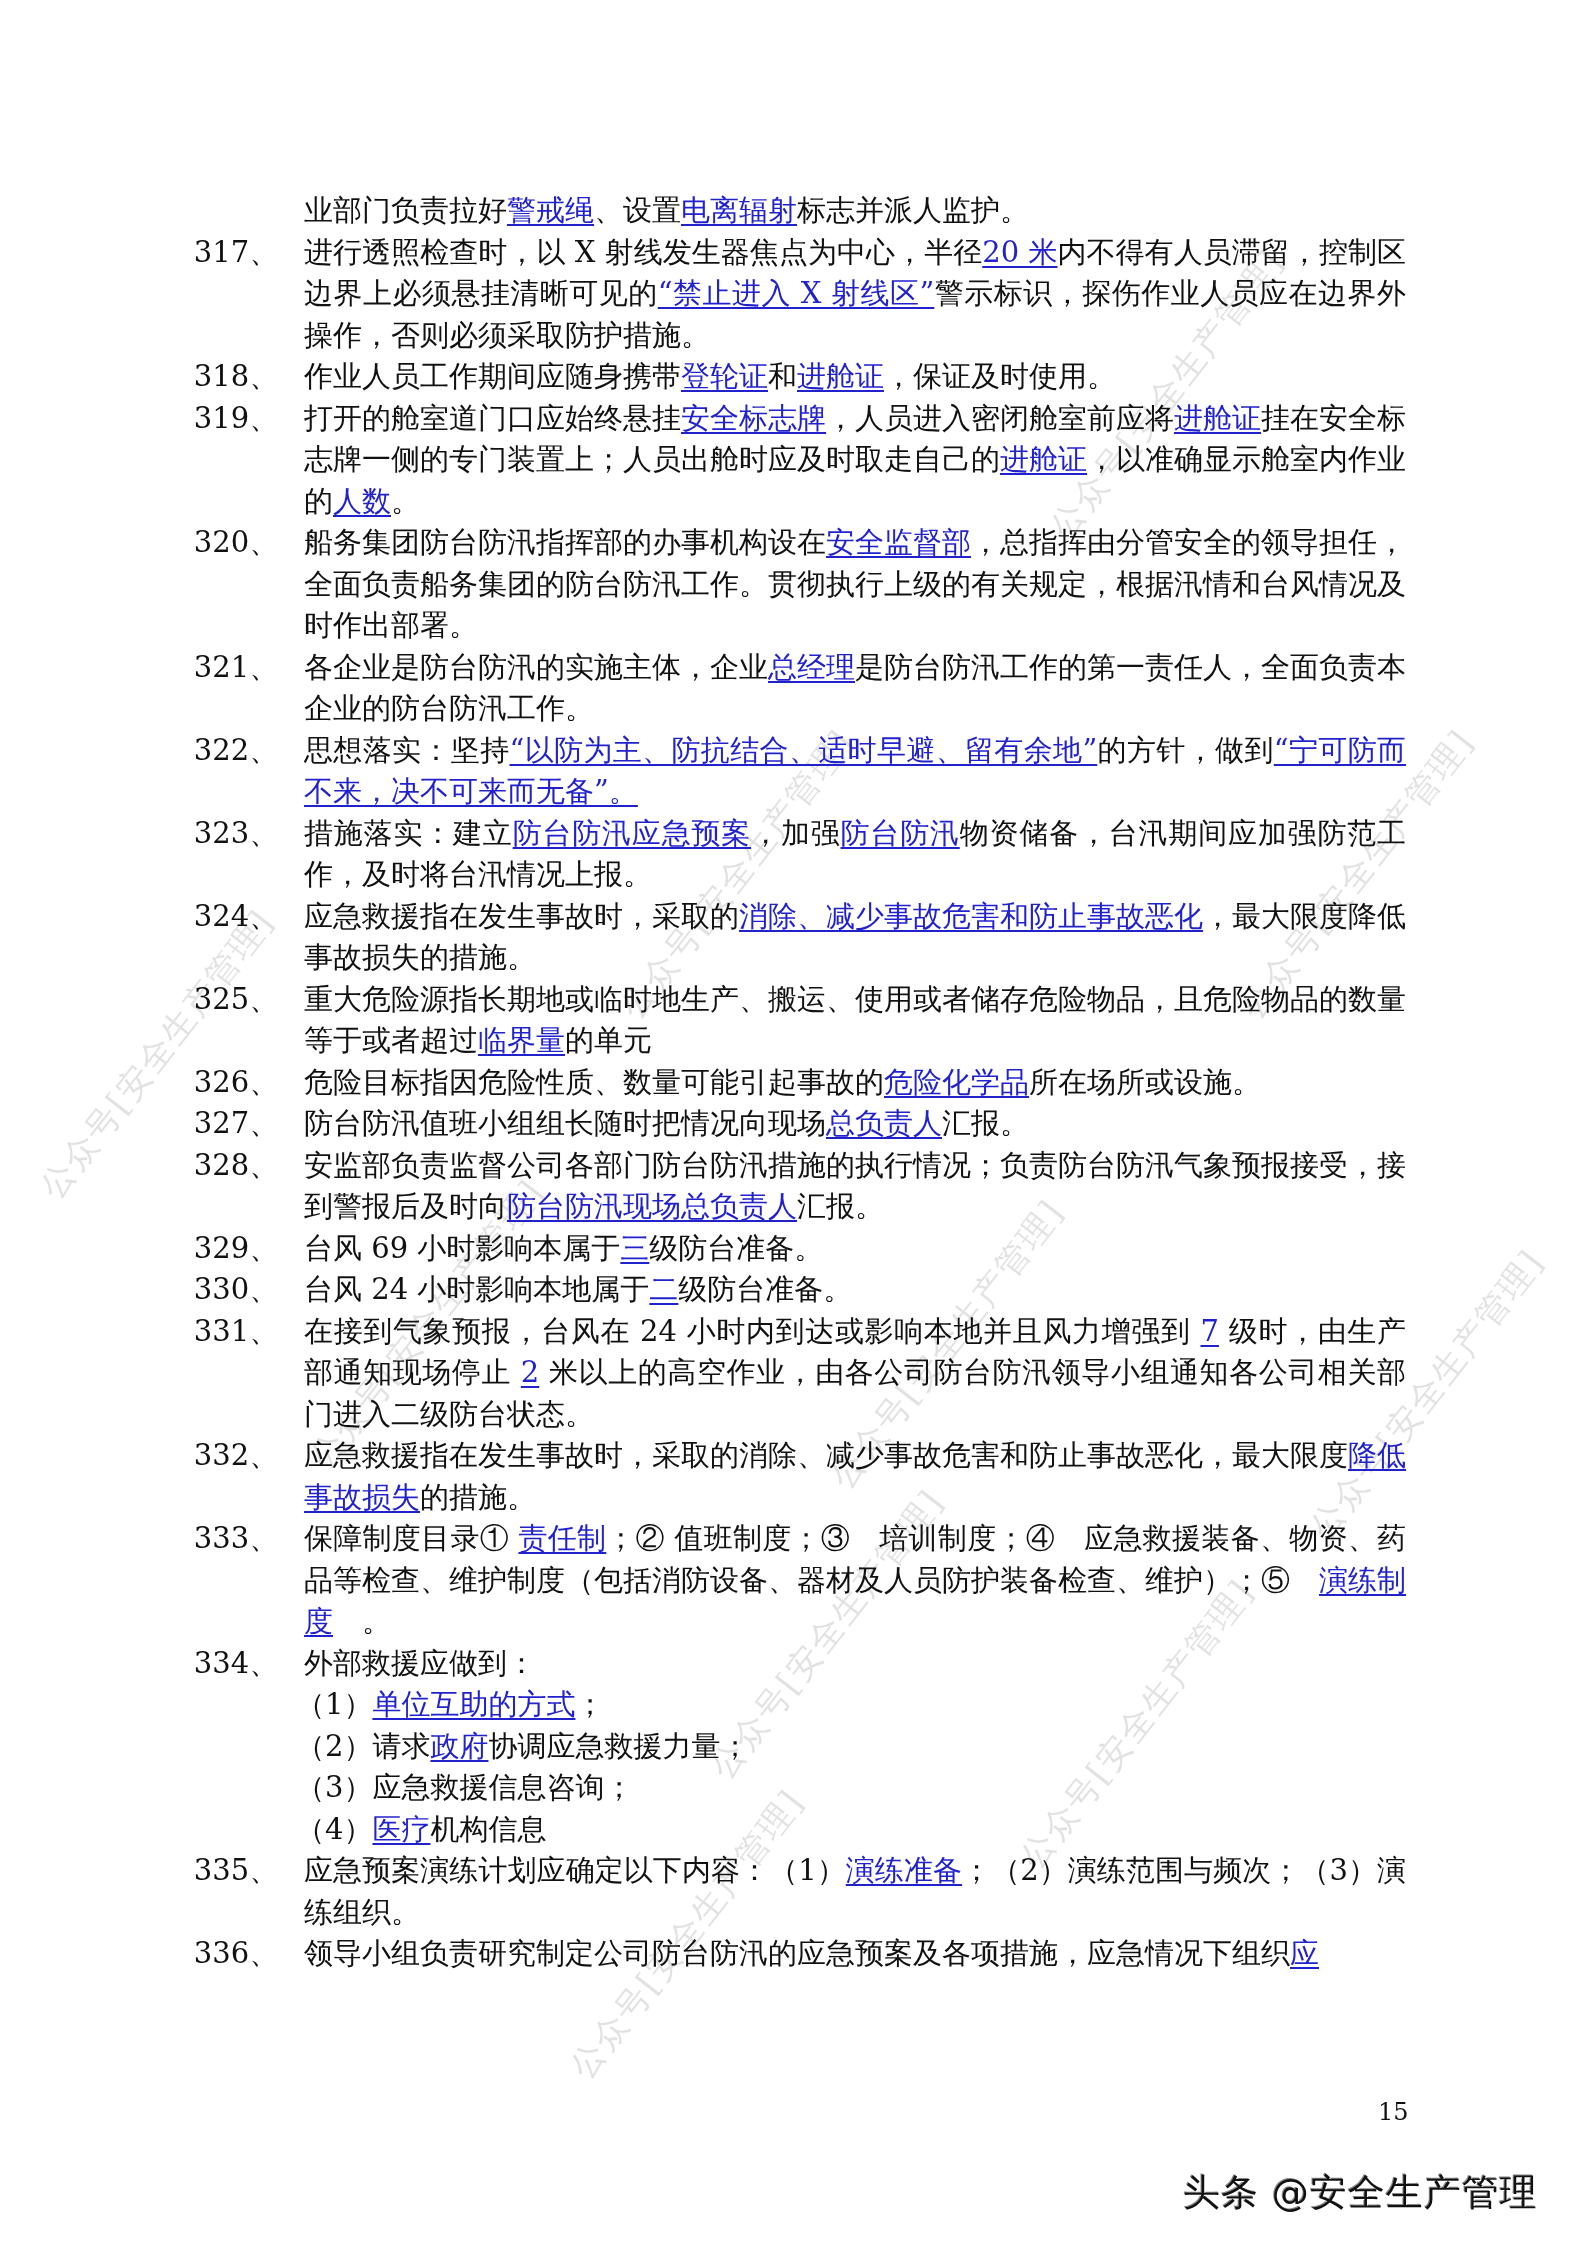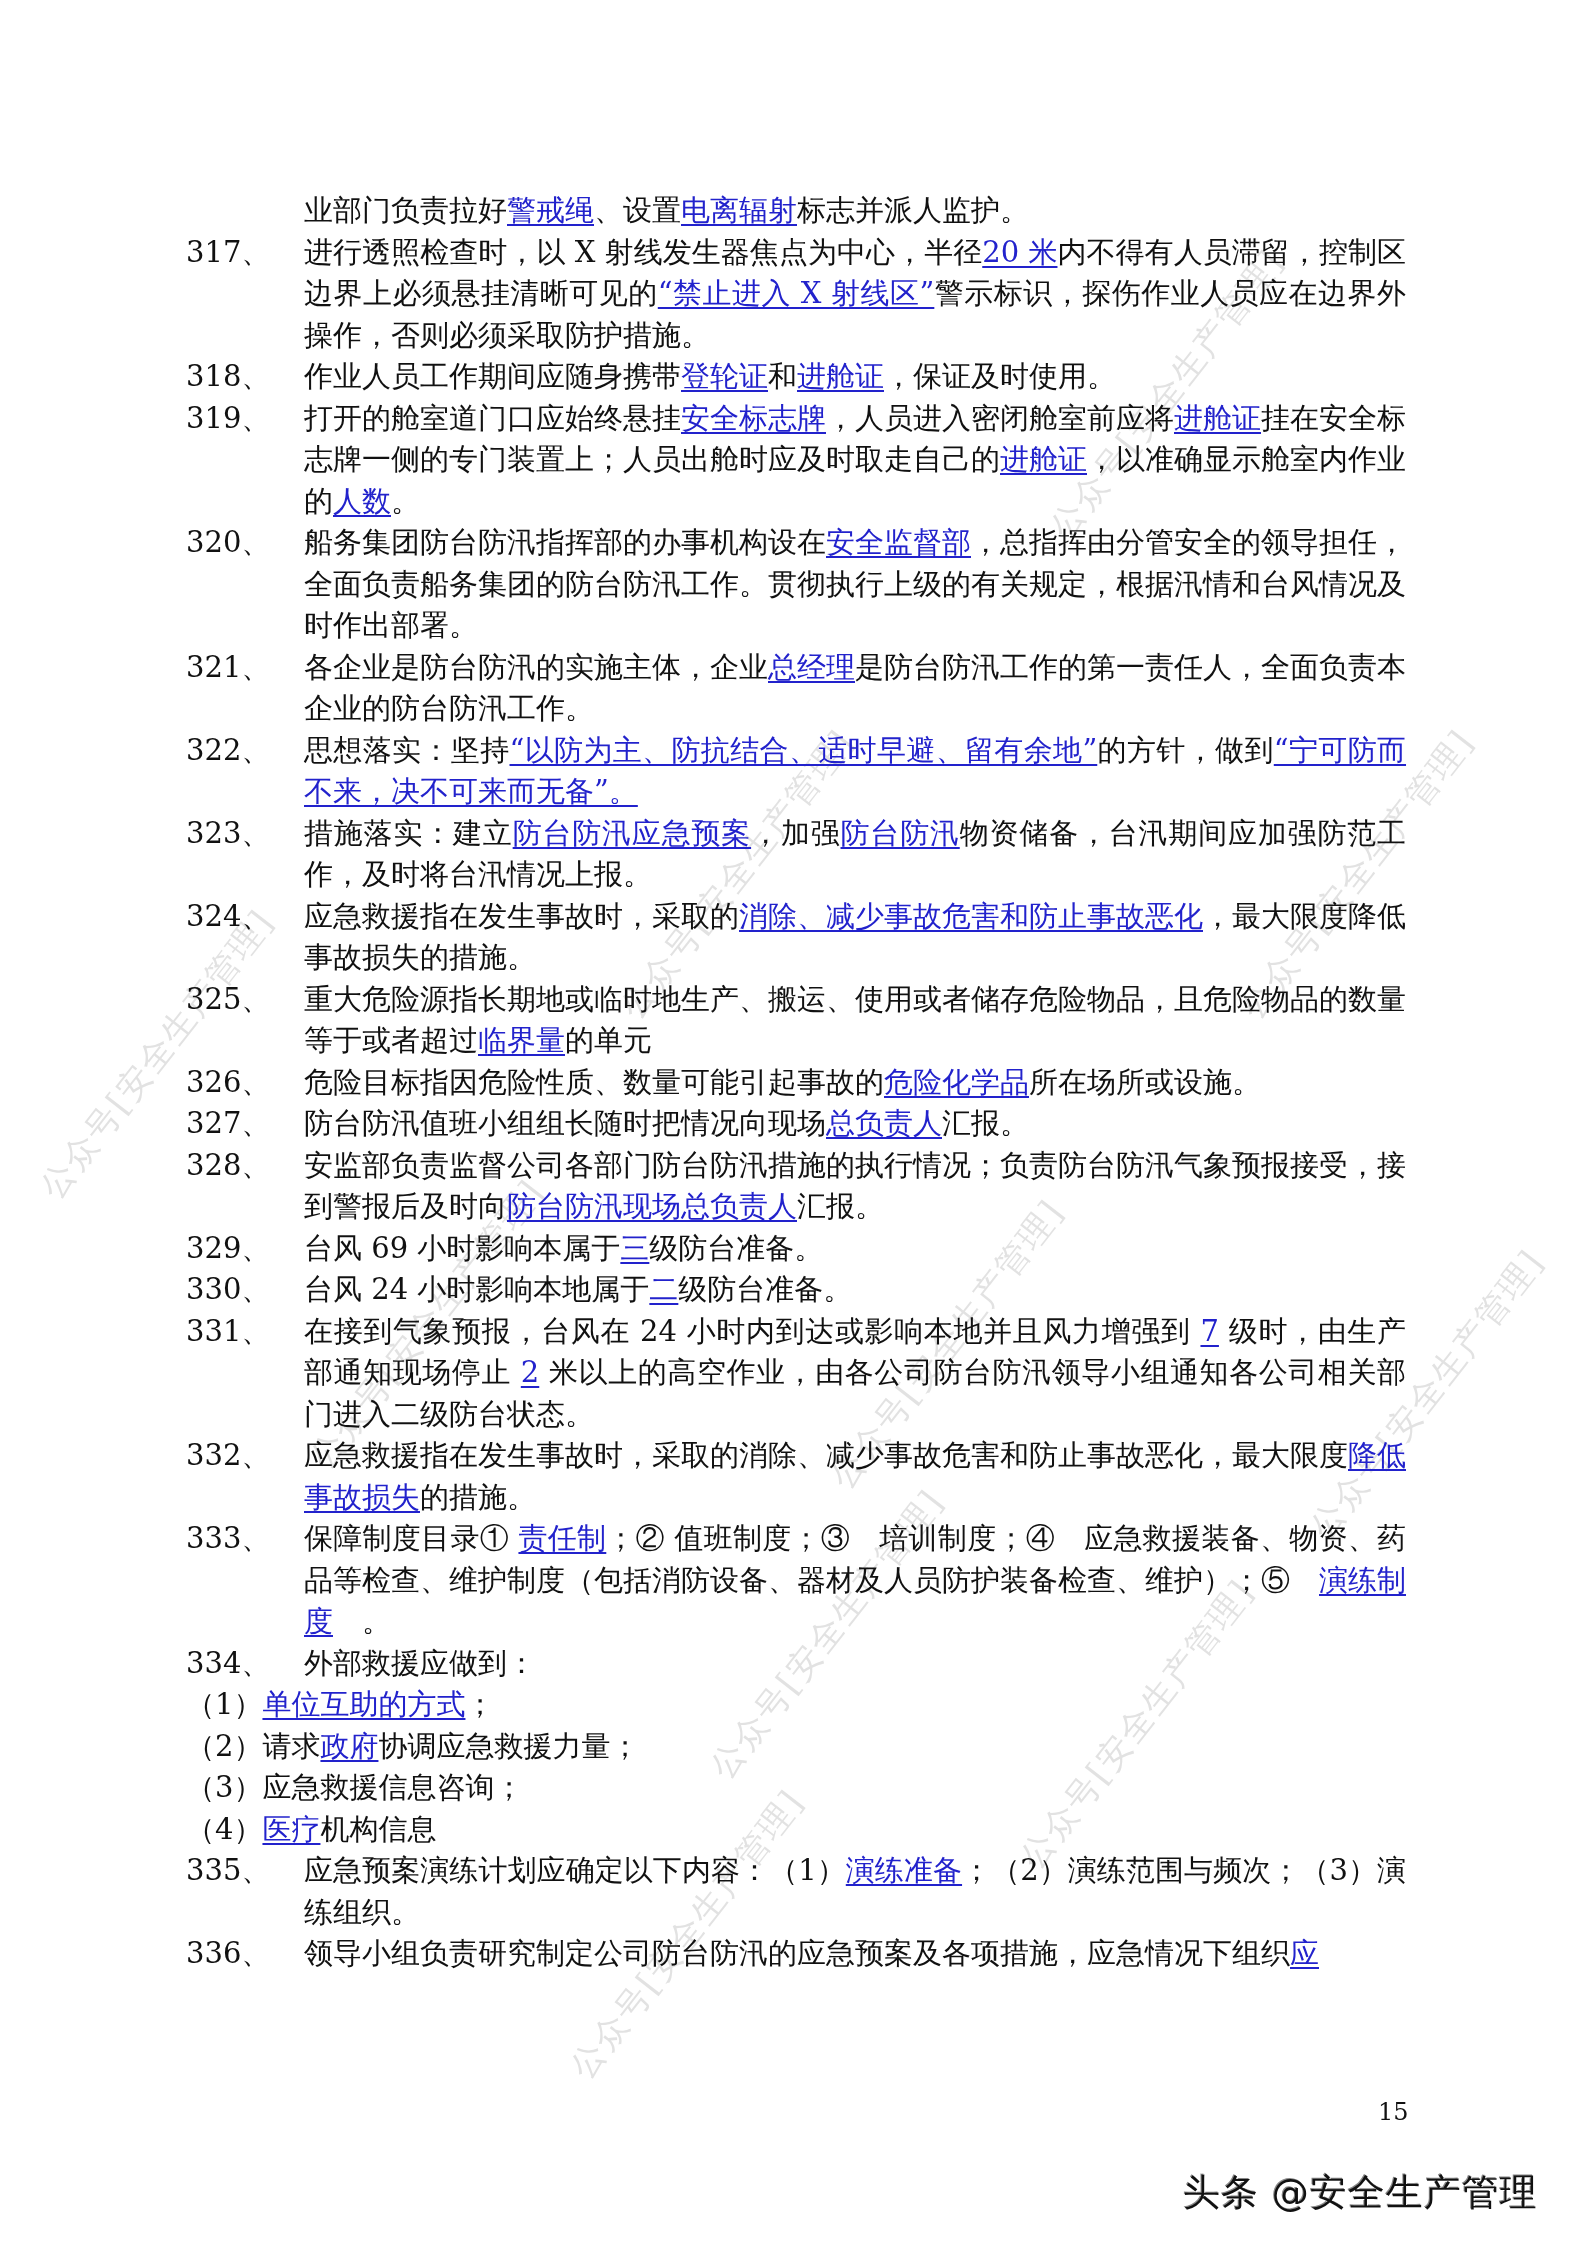--- a/index.html
+++ b/index.html
@@ -4,24 +4,24 @@
 <style>
   html, body { margin: 0; padding: 0; background: #ffffff; }
   body { width: 1587px; height: 2245px; position: relative; overflow: hidden;
          font-family: "DejaVu Serif", "Liberation Serif", serif; color: #111; }
   .page { position: absolute; left: 0; top: 0; width: 1587px; height: 2245px; }
   .watermarks { position: absolute; left: 0; top: 0; width: 1587px; height: 2245px; pointer-events: none; overflow: hidden; }
   .wm { position: absolute; font-family: "DejaVu Serif", serif; font-size: 34px; color: rgba(150,150,150,0.28);
         white-space: nowrap; transform-origin: left top; letter-spacing: 2px; }
   .content { position: absolute; left: 186px; top: 190px; width: 1220px; }
   .item { position: relative; font-size: 29px; line-height: 41.5px; }
-  .num { position: absolute; left: 0; top: 0; width: 100px; white-space: nowrap; }
+  .num { position: absolute; left: 0; top: 0; width: 100px; white-space: nowrap; text-align: center; }
   .body { margin-left: 118px; text-align: justify; text-align-last: left; }
   .link { color: #2222cc; text-decoration: underline; text-decoration-color: #2222cc; text-underline-offset: 4px; cursor: pointer; }
-  .sub { font-size: 29px; line-height: 41.5px; }
+  .sub { margin-left: 110px; font-size: 29px; line-height: 41.5px; }
   .page-number { position: absolute; left: 1378px; top: 2098px; font-size: 24px; }
   .footer-brand { position: absolute; left: 1183px; top: 2168px; font-family: "DejaVu Sans", sans-serif;
                   font-size: 37px; color: #111; letter-spacing: 1px;
                   text-shadow: 1px 1px 0 #fff, -1px -1px 0 #888; }
 </style>
 </head>
 <body>
 
 <div class="page">
 

